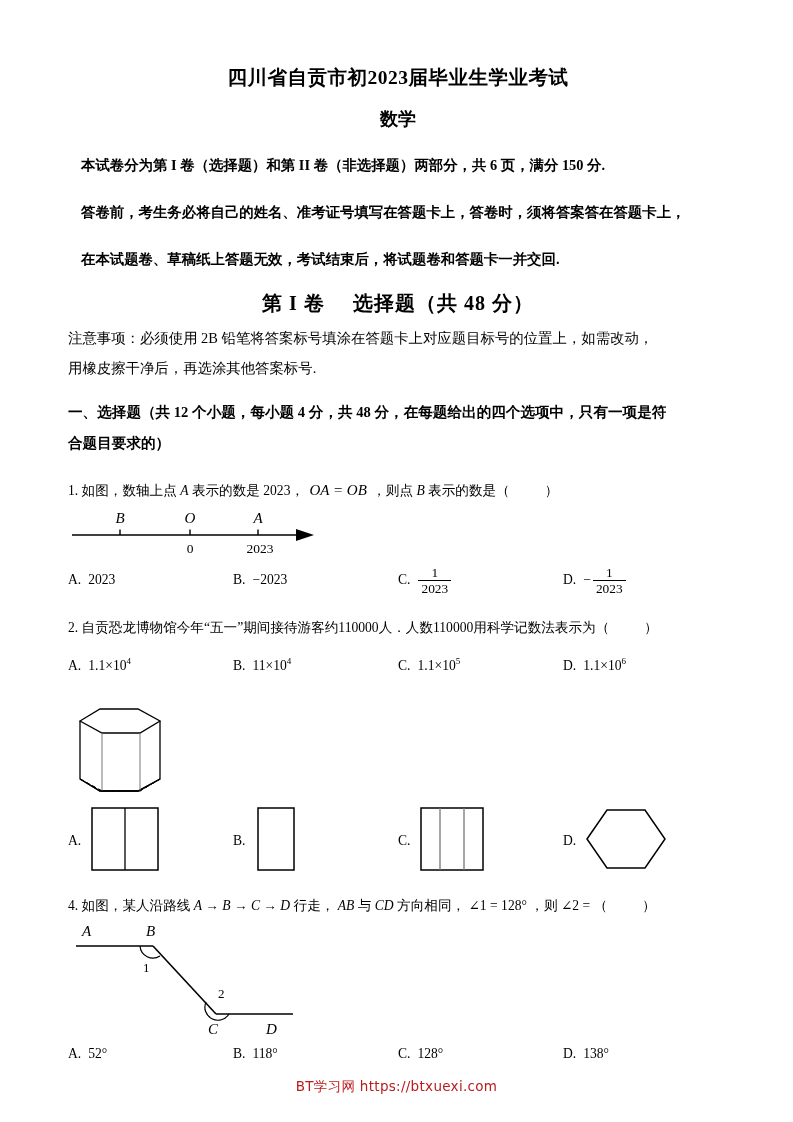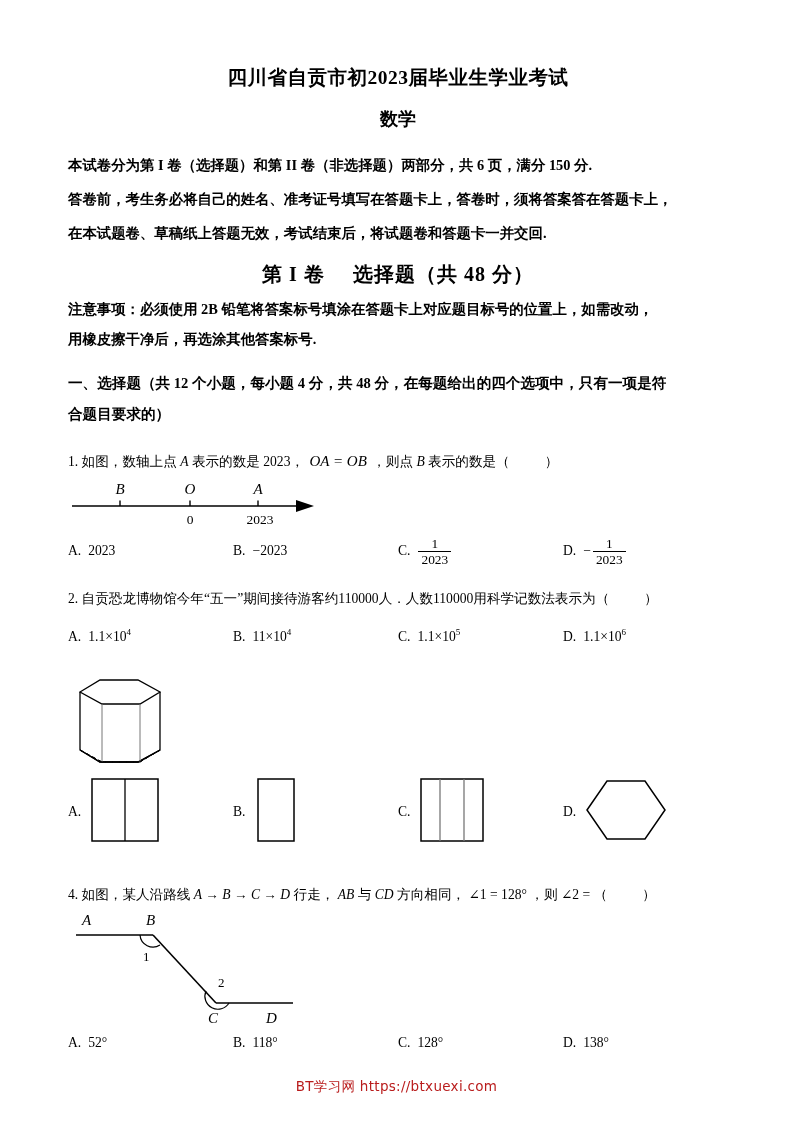--- a/index.html
+++ b/index.html
@@ -42,33 +42,33 @@
     font-weight: bold;
     font-size: 18px;
     margin: 0 0 18px 0;
   }
 
   
   .instr {
     font-weight: bold;
     font-size: 14.4px;
     line-height: 2.35;
-    margin: 0;
+    margin: 13px;
     text-align: justify;
   }
   .section-head {
     text-align: center;
     font-weight: bold;
     font-size: 20px;
     margin: 10px 0 6px 0;
     letter-spacing: 1px;
   }
   .section-head .gap { display: inline-block; width: 16px; }
   .notice {
-    font-weight: bold;
+    font-weight: normal;
     font-size: 14.4px;
     line-height: 2.1;
     margin: 0;
   }
   .part-head {
     font-weight: bold;
     font-size: 14.6px;
     line-height: 2.1;
     margin: 14px 0 0 0;
   }
@@ -299,21 +299,21 @@
           <span class="opt-lbl">D.</span>
           <span>
             <svg width="90" height="72" viewBox="0 0 90 72">
               <polygon points="4,35 24,6 62,6 82,35 62,64 24,64" fill="none" stroke="#000" stroke-width="1.5"></polygon>
             </svg>
           </span>
         </div>
       </div>
     </div>
 
-    <div class="q" style="margin-top:36px;">
+    <div class="q" style="margin-top:18px;">
       <div class="q-stem">
         <span>4.</span>
         <span>如图，某人沿路线</span>
         <span class="mi">A → B → C → D</span>
         <span>行走，</span>
         <span class="mi">AB</span>
         <span>与</span>
         <span class="mi">CD</span>
         <span>方向相同，</span>
         <span>∠1 = 128°</span>

